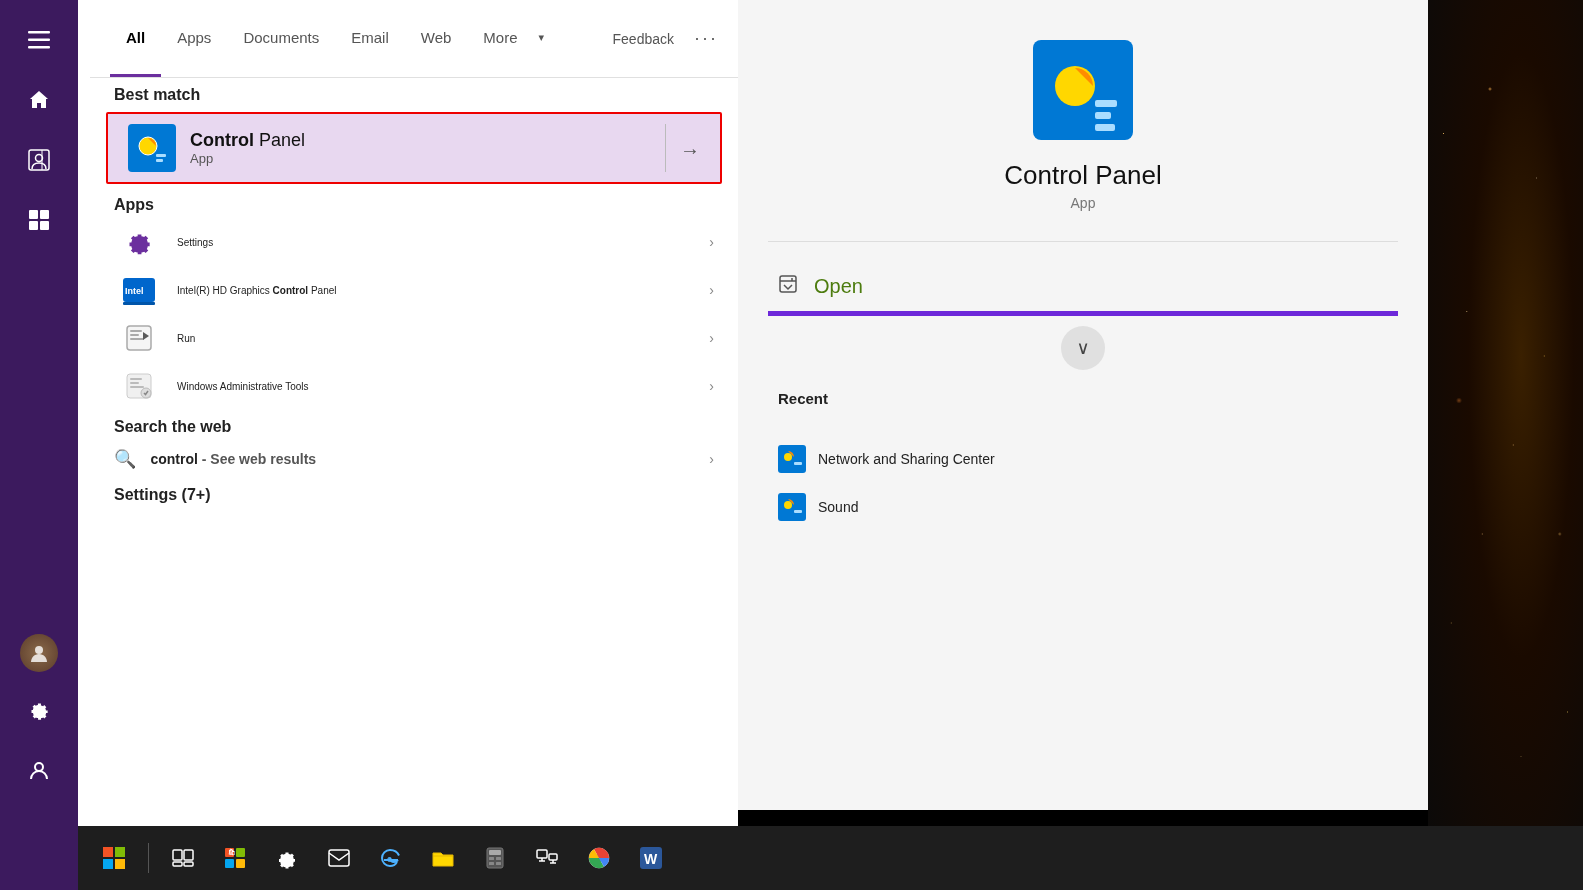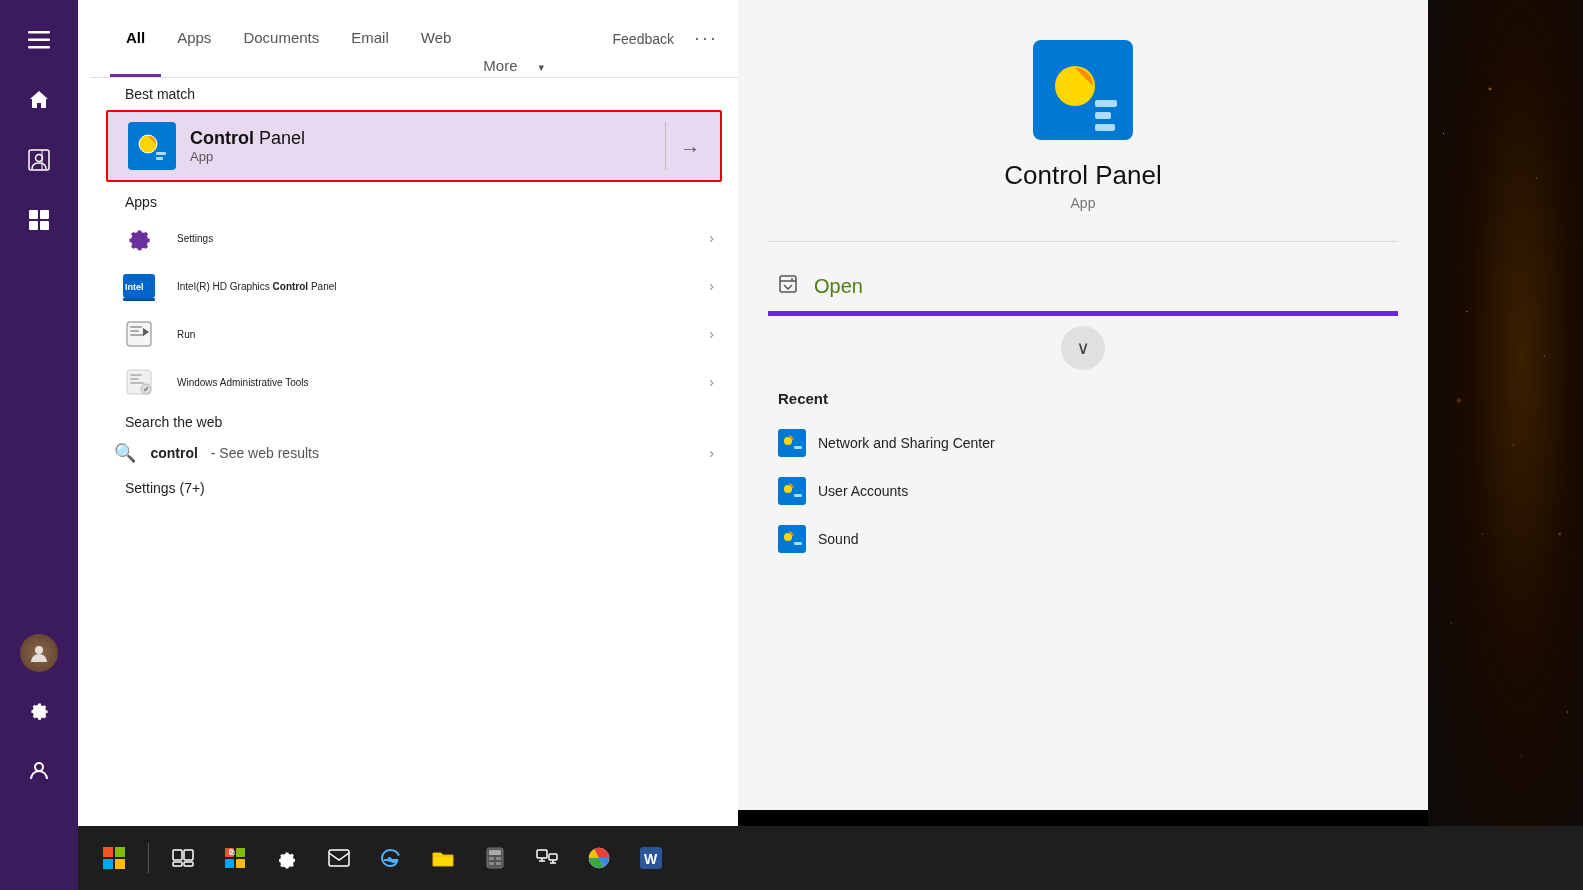--- a/index.html
+++ b/index.html
@@ -76,40 +76,39 @@
       position: relative;
       border-bottom: 3px solid transparent;
     }
     .tab.active {
       color: #000;
       font-weight: 600;
       border-bottom: 3px solid #6b2f9e;
     }
     .tab-more {
       display: flex;
-      align-items: flex-end;
+      align-items: center;
       gap: 21px;
     }
     .tab-more-arrow { font-size: 11px; }
     .tabs-right {
       margin-left: auto;
       display: flex;
       align-items: center;
       gap: 20px;
       font-size: 14px;
       color: #555;
     }
     .feedback-btn { cursor: pointer; }
     .dots-btn { cursor: pointer; font-size: 18px; letter-spacing: 2px; }
     .section-label {
-      font-size: 14px;
-      font-weight: 400;
+      font-size: 16px;
+      font-weight: 700;
       color: #222;
       padding: 8px 24px 4px 24px;
-      margin-left: 11px;
     }
 
     
     .best-match-item {
       display: flex;
       align-items: center;
       padding: 10px 20px;
       background: #e8d8f0;
       border: 2.5px solid #e00;
       margin: 4px 16px;
@@ -161,21 +160,21 @@
     
     .web-item {
       display: flex;
       align-items: center;
       padding: 8px 24px;
       cursor: pointer;
     }
     .web-search-icon { margin-right: 14px; font-size: 18px; color: #555; }
     .web-text { flex: 1; font-size: 14px; color: #222; }
     .web-text .query { font-weight: 700; }
-    .web-text .sub { color: #555; font-weight: normal; margin-left: 9px; }
+    .web-text .sub { color: #555; font-weight: bold; }
 
     
     .search-bar {
       height: 64px;
       background: #f0f0f0;
       display: flex;
       align-items: center;
       padding: 0 20px;
       border-top: 1px solid #ddd;
       flex-shrink: 0;
@@ -234,21 +233,21 @@
       border-radius: 50%;
       background: #e0e0e0;
       display: flex; align-items: center; justify-content: center;
       margin: 10px auto;
       cursor: pointer;
       font-size: 18px;
       color: #444;
     }
 
     .recent-section { width: 100%; margin-top: 10px; }
-    .recent-title { font-size: 15px; font-weight: 600; color: #222; margin-bottom: 12px; padding-left: 10px; }
+    .recent-title { font-size: 15px; font-weight: 600; color: #222; margin-bottom: 28px; padding-left: 10px; }
     .recent-item {
       display: flex; align-items: center;
       padding: 10px 10px;
       cursor: pointer;
       font-size: 14px;
       color: #222;
     }
     .recent-item-icon {
       width: 28px; height: 28px;
       margin-right: 12px;
@@ -537,42 +536,31 @@
         <svg width="28" height="28" viewBox="0 0 28 28">
           <rect width="28" height="28" rx="3" fill="#0078d4"></rect>
           <circle cx="10" cy="12" r="4" fill="#ffd700"></circle>
           <path d="M10 6 A6 6 0 0 1 16 12" fill="#ff8c00"></path>
           <rect x="16" y="17" width="8" height="3" rx="1" fill="#aaddff"></rect>
         </svg>
       </div>
       <span>Network and Sharing Center</span>
     </div>
 
+
+
     <div class="recent-item">
       <div class="recent-item-icon">
         <svg width="28" height="28" viewBox="0 0 28 28">
           <rect width="28" height="28" rx="3" fill="#0078d4"></rect>
           <circle cx="10" cy="12" r="4" fill="#ffd700"></circle>
           <path d="M10 6 A6 6 0 0 1 16 12" fill="#ff8c00"></path>
           <rect x="16" y="17" width="8" height="3" rx="1" fill="#aaddff"></rect>
         </svg>
       </div>
-      <span>User Accounts</span>
-    </div>
-
-
-    <div class="recent-item">
-      <div class="recent-item-icon">
-        <svg width="28" height="28" viewBox="0 0 28 28">
-          <rect width="28" height="28" rx="3" fill="#0078d4"></rect>
-          <circle cx="10" cy="12" r="4" fill="#ffd700"></circle>
-          <path d="M10 6 A6 6 0 0 1 16 12" fill="#ff8c00"></path>
-          <rect x="16" y="17" width="8" height="3" rx="1" fill="#aaddff"></rect>
-        </svg>
-      </div>
       <span>Sound</span>
     </div>
   </div>
 </div>
 
 <div class="wallpaper">
   <div class="wallpaper-stars"></div>
 </div>
 
 <div class="taskbar">

